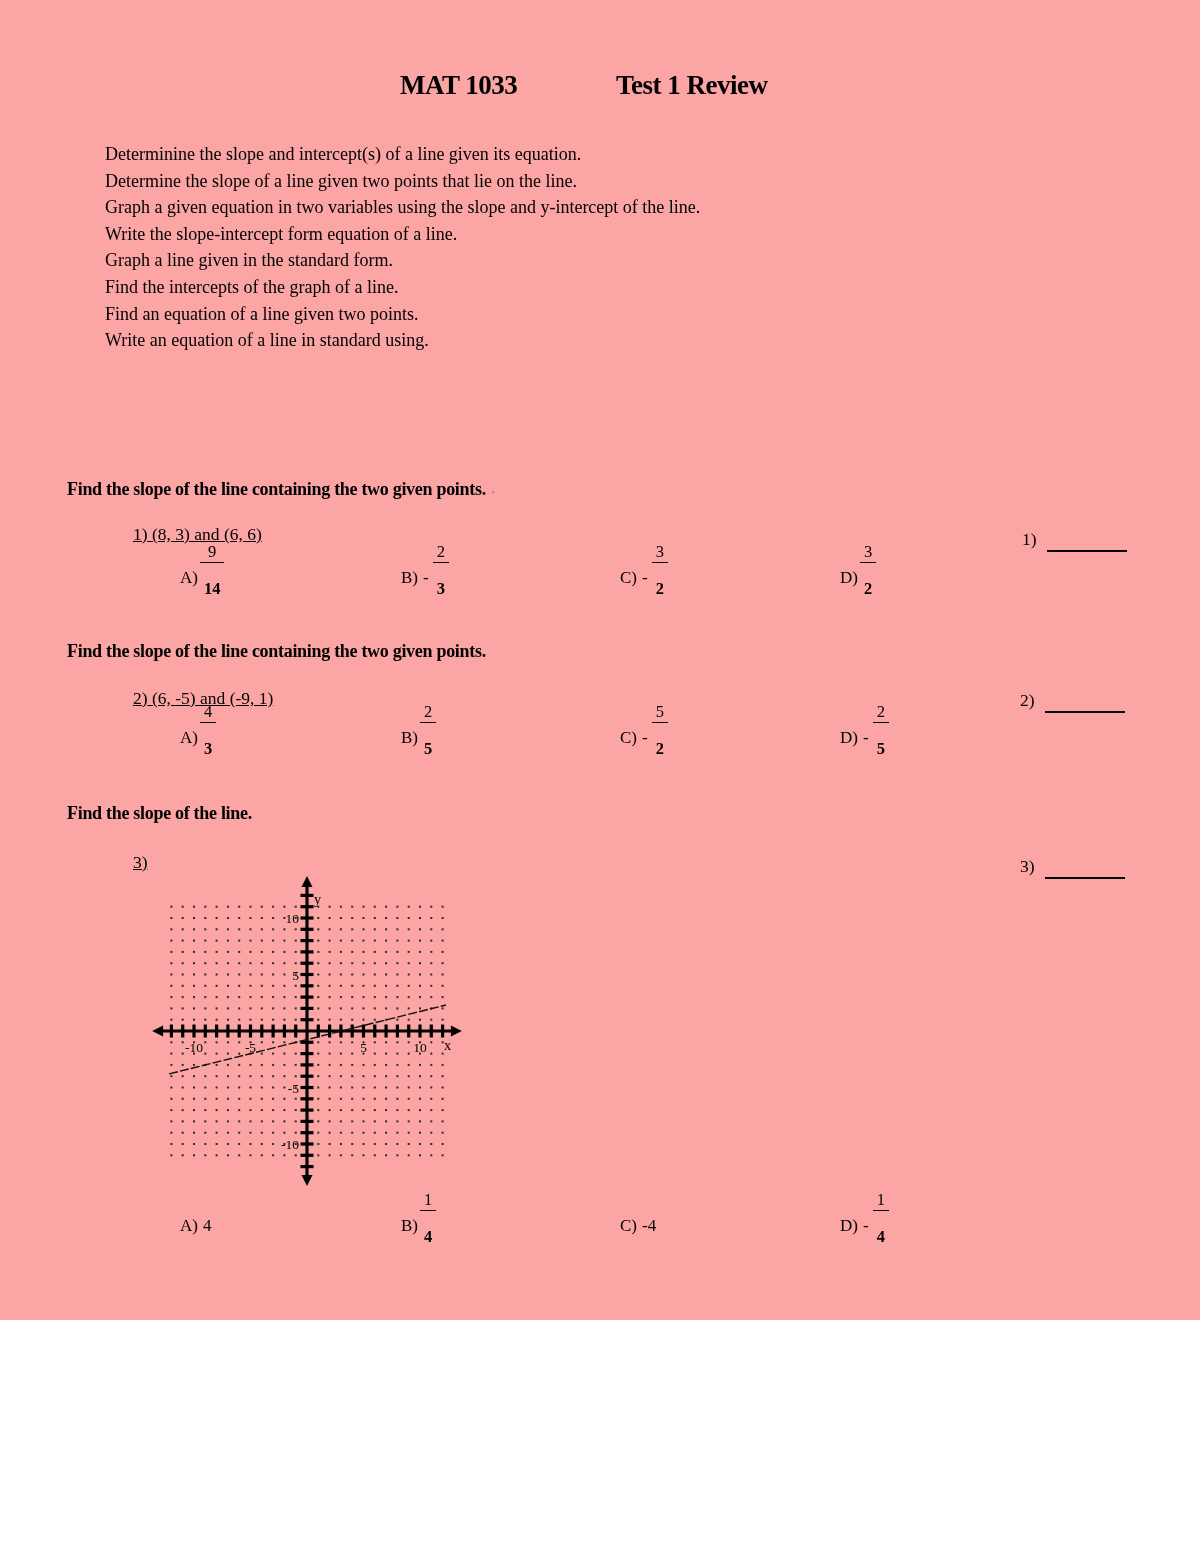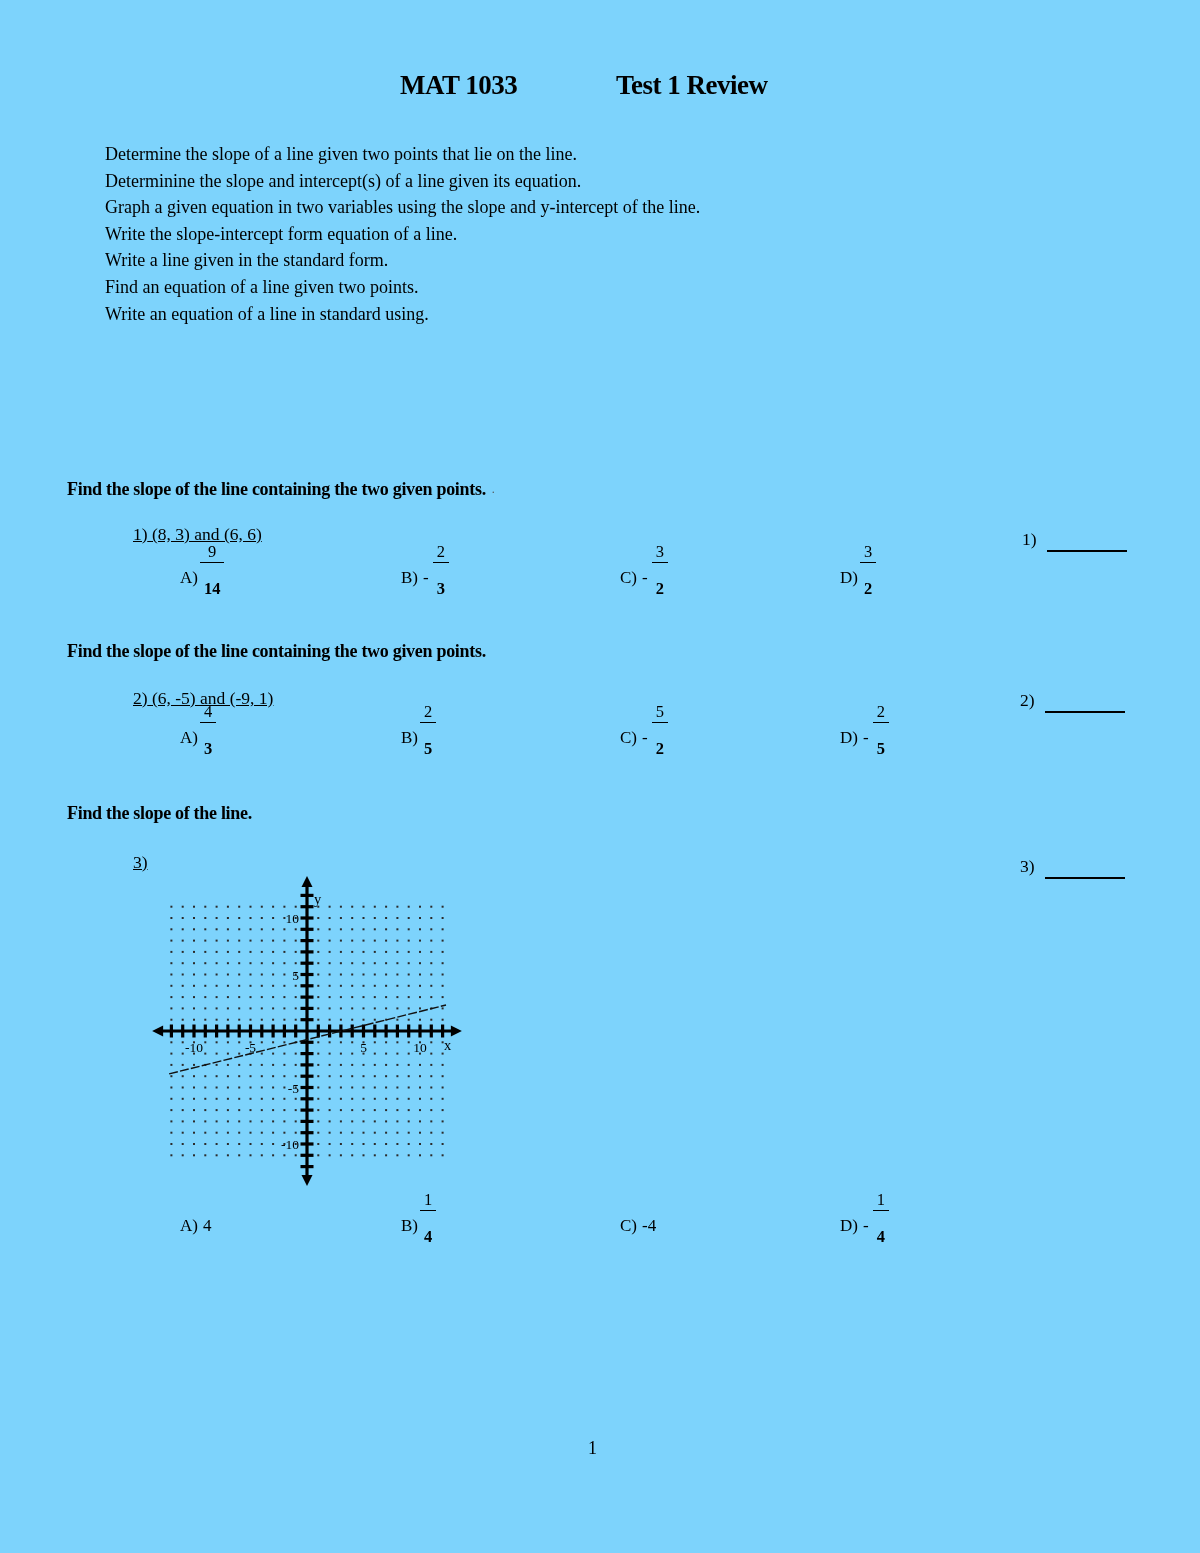--- a/index.html
+++ b/index.html
@@ -1,16 +1,16 @@
 <!DOCTYPE html>
 <html><head>
 <meta charset="utf-8">
 <style>
   html,body{margin:0;padding:0;background:#fff;}
-  .page{position:relative;width:1200px;height:1553px;background:#7dd3fc;overflow:hidden;
+  .page{position:relative;width:1200px;height:1320px;background:#fca5a5;overflow:hidden;
         font-family:"Liberation Serif","DejaVu Serif",serif;color:#000;}
   .abs{position:absolute;}
   .course,.doc-title{font-weight:bold;font-size:27px;letter-spacing:-0.5px;}
   .objectives{font-size:18px;line-height:26.6px;white-space:nowrap;}
   .sec-head{font-weight:bold;font-size:18px;letter-spacing:-0.3px;white-space:nowrap;}
   .sec-note{font-weight:normal;font-size:12px;color:#555;margin-left:6px;vertical-align:2px;}
   .qtext{font-size:17.5px;white-space:nowrap;text-decoration:underline;}
   .choice-row{position:absolute;left:0;width:1200px;height:52px;}
   .choice{position:absolute;top:0;height:52px;display:inline-flex;align-items:center;font-size:17px;}
   .clabel{margin-right:2px;}
@@ -26,25 +26,26 @@
 </style>
 </head>
 <body>
 
 <div class="page">
 
   <span class="abs course" style="left:400px;top:70px">MAT 1033</span>
   <span class="abs doc-title" style="left:616px;top:70px">Test 1 Review</span>
 
   <div class="abs objectives" style="left:105px;top:141px">
+    <div>Determinine the slope and intercept(s) of a line given its equation.</div>
     <div>Determine the slope of a line given two points that lie on the line.</div>
-    <div>Determinine the slope and intercept(s) of a line given its equation.</div>
     <div>Graph a given equation in two variables using the slope and y-intercept of the line.</div>
     <div>Write the slope-intercept form equation of a line.</div>
-    <div>Write a line given in the standard form.</div>
+    <div>Graph a line given in the standard form.</div>
+    <div>Find the intercepts of the graph of a line.</div>
     <div>Find an equation of a line given two points.</div>
     <div>Write an equation of a line in standard using.</div>
   </div>
 
   <div class="abs sec-head" style="left:67px;top:479px">
     <span>Find the slope of the line containing the two given points.</span><span class="sec-note">.</span>
   </div>
   <div class="abs qtext" style="left:133px;top:524px">
     <span>1)</span>
     <span>(8, 3) and (6, 6)</span>

